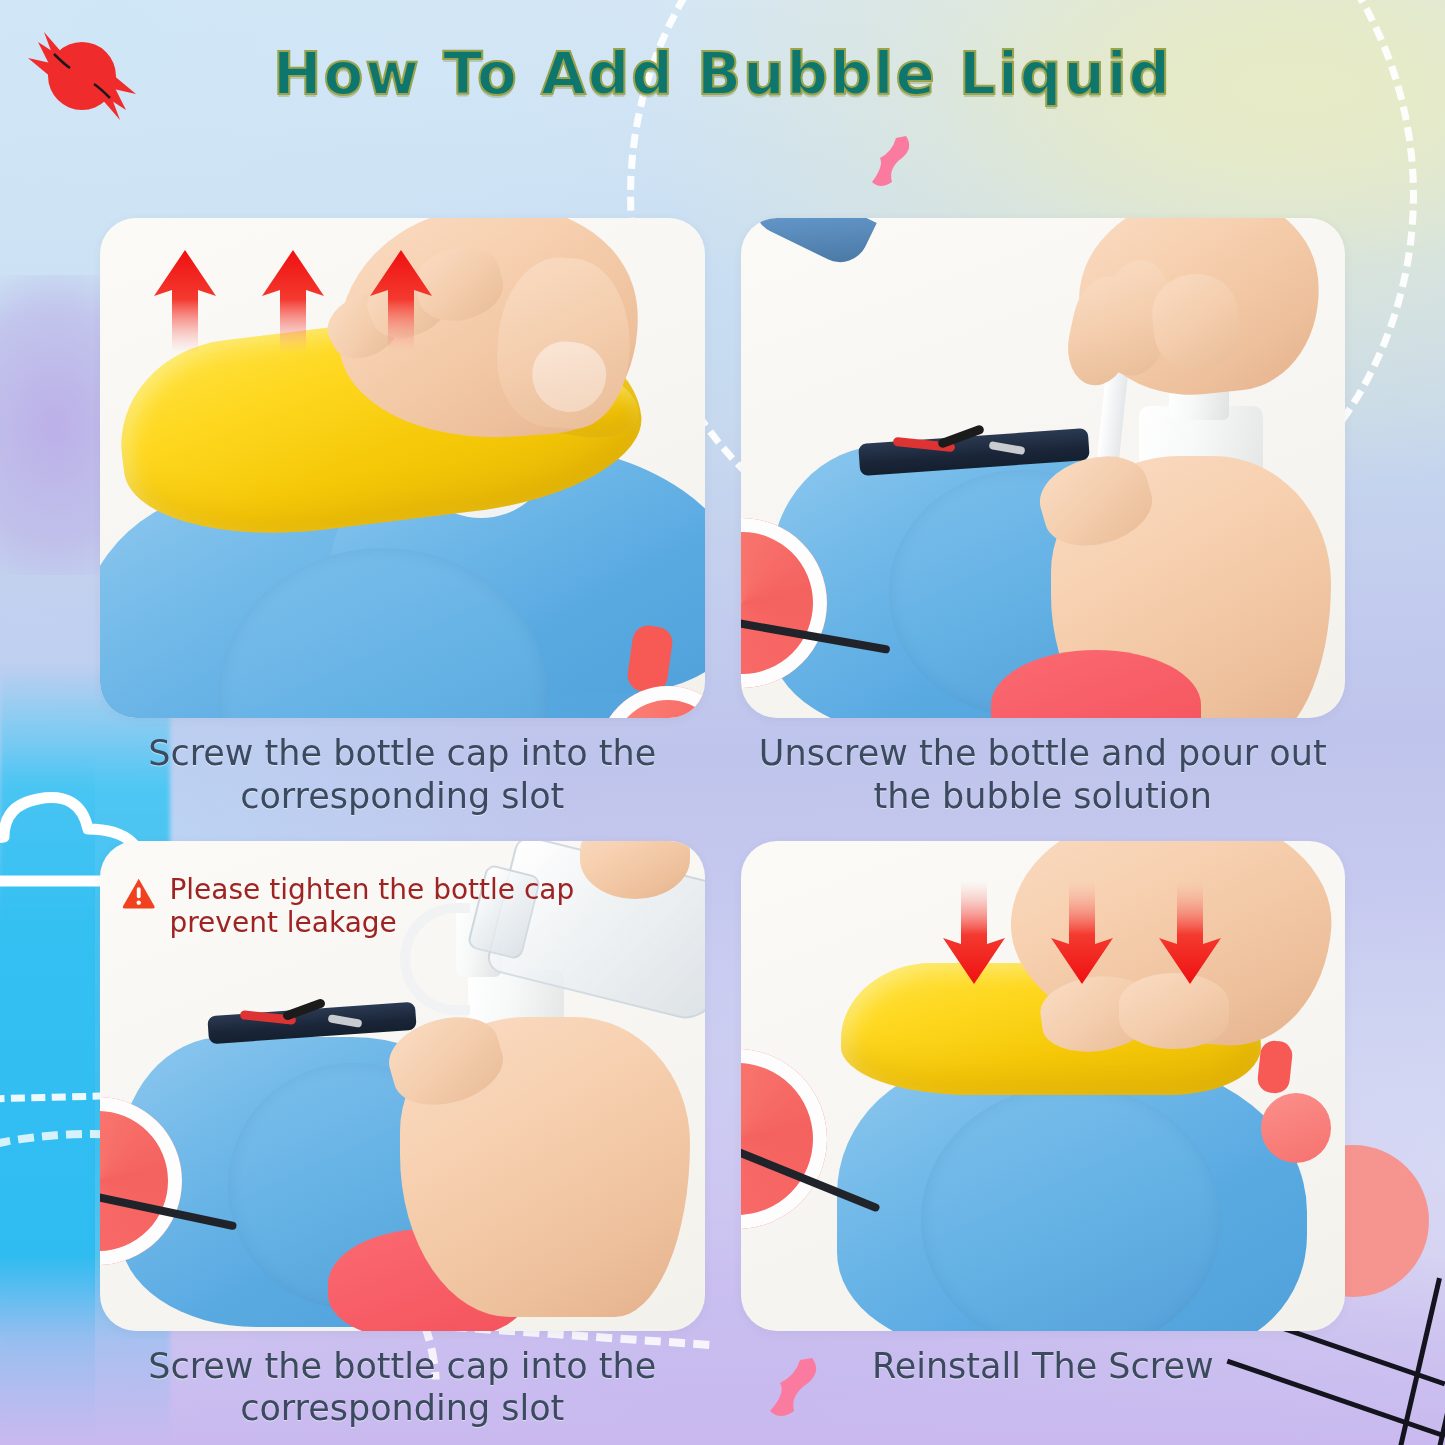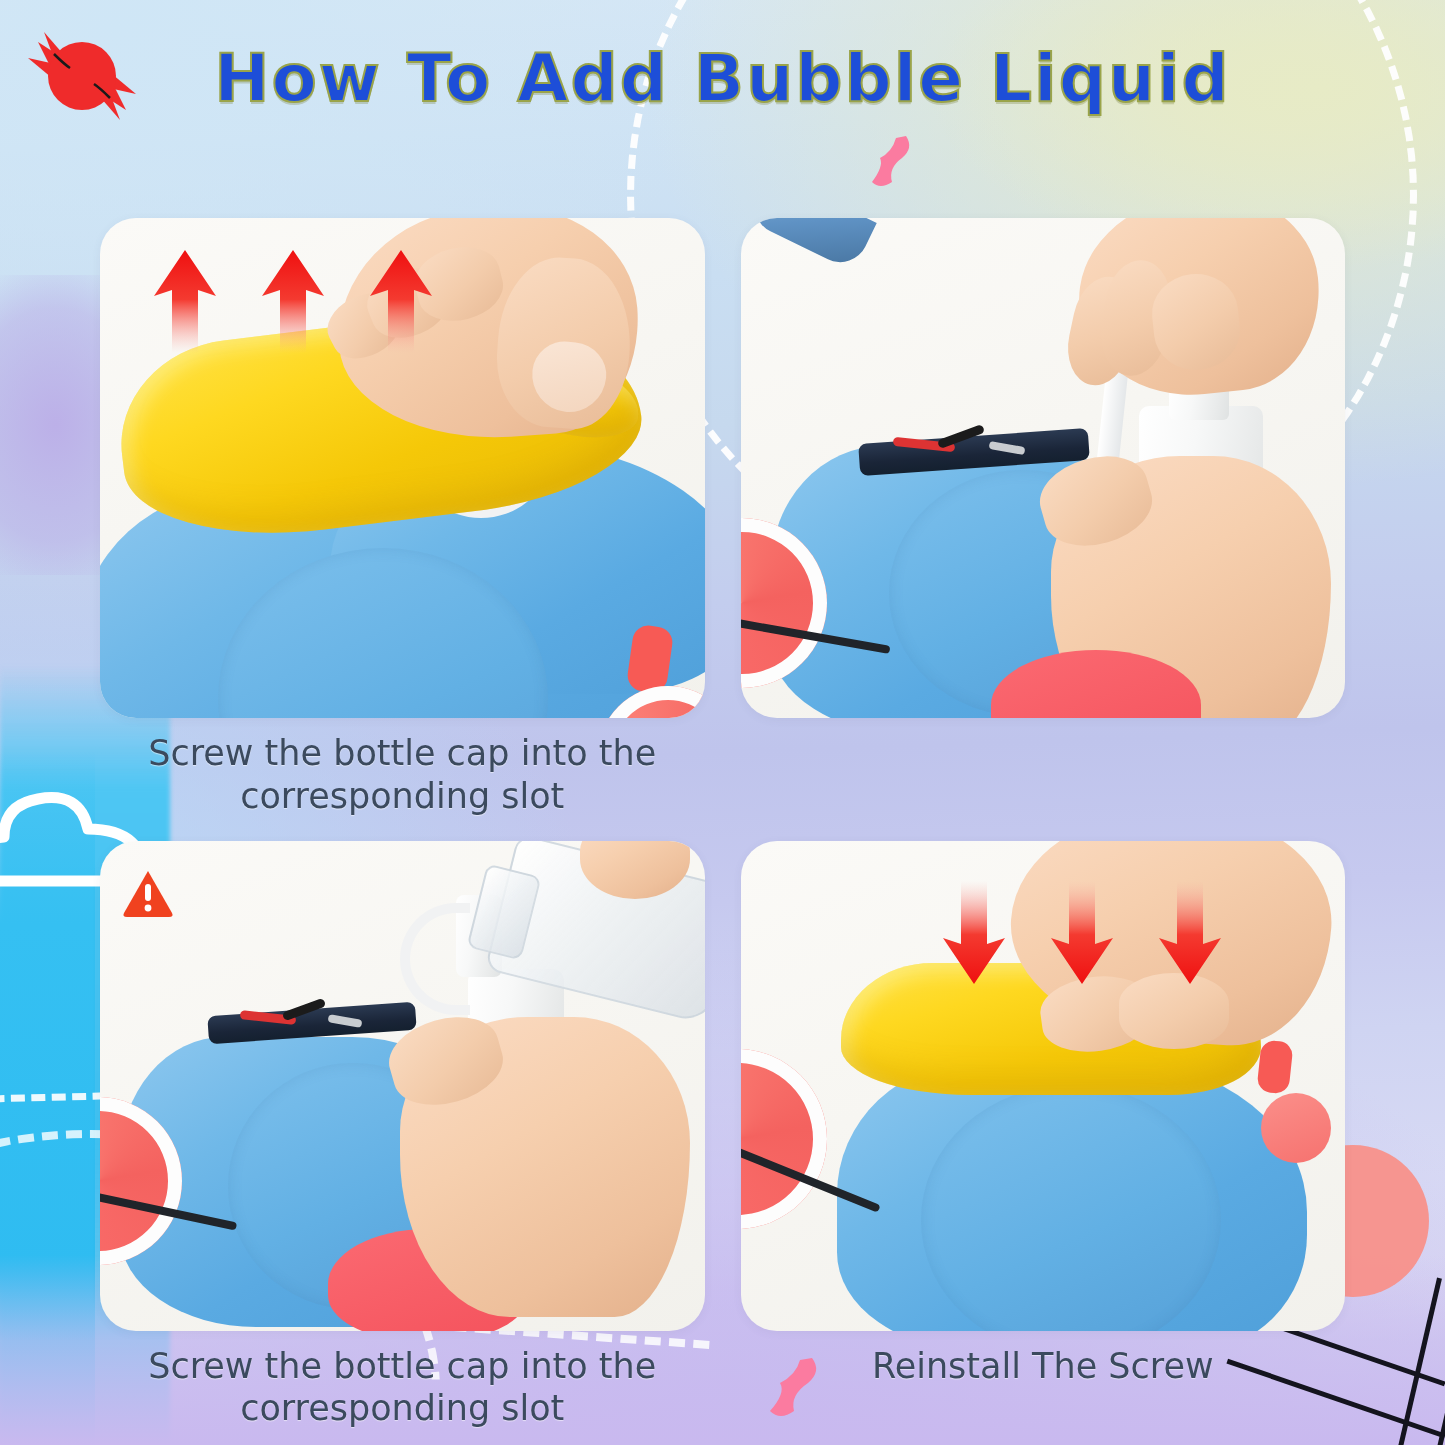--- a/index.html
+++ b/index.html
@@ -101,22 +101,22 @@
   .bl1{ right:-6px; bottom:96px; width:230px; height:5px; transform:rotate(19deg); }
   .bl2{ right:-6px; bottom:44px; width:230px; height:5px; transform:rotate(19deg); }
   .bl3{ right:30px; bottom:-70px; width:5px; height:240px; transform:rotate(13deg); }
   .bl4{ right:-8px; bottom:-80px; width:5px; height:250px; transform:rotate(13deg); }
 
   
   .title{
     position:absolute; left:0; top:40px; width:1445px;
     text-align:center;
     font-family:"DejaVu Sans", sans-serif;
-    font-size:66px; font-weight:700; letter-spacing:2px;
-    color:#1d4ed8;
+    font-size:58px; font-weight:700; letter-spacing:2px;
+    color:#0f766e;
     -webkit-text-stroke:2px #9aa44a;
     text-shadow: 0 3px 0 rgba(120,130,60,.30);
     pointer-events:none;
     white-space:nowrap;
   }
 
   
   .grid{
     position:absolute; left:0; top:218px; width:1445px; height:1227px;
     display:grid; grid-template-columns:1fr 1fr; grid-template-rows:1fr 1fr;
@@ -396,20 +396,21 @@
              border-radius:46% 42% 28% 38%/40% 44% 56% 52%;"></div>
         <div class="finger" style="left:300px; top:240px; width:110px; height:86px; transform:rotate(-16deg);"></div>
 
         <div style="position:absolute; left:250px; top:432px; width:210px; height:110px;
              background:linear-gradient(160deg,#fb6a72,#f4525c); border-radius:50% 50% 40% 40%;"></div>
 
         <div style="position:absolute; left:-10px; top:414px; width:160px; height:8px; background:#20242a;
              border-radius:6px; transform:rotate(10deg);"></div>
       </div>
     </div>
+    <div class="caption">Unscrew the bottle and pour out the bubble solution</div>
   </div>
 
   <div class="cell bottom">
     <div class="card">
       <div class="photo">
 
         <div class="blue-body" style="left:20px; top:196px; width:400px; height:290px;
              border-radius:26% 42% 26% 34%/42% 56% 40% 32%;"></div>
         <div class="blue-panel" style="left:128px; top:222px; width:250px; height:246px;"></div>
         <div class="slot-dark" style="left:108px; top:168px; width:208px; height:28px; transform:rotate(-4deg);"></div>
@@ -439,20 +440,21 @@
         <div class="hand" style="left:480px; top:-22px; width:110px; height:80px;
              border-radius:40% 40% 50% 50%;"></div>
       </div>
 
       <div class="warn">
         <svg width="52" height="48" viewBox="0 0 52 48">
           <path d="M26 2 L50 44 Q52 48 47 48 L5 48 Q0 48 2 44 Z" fill="#f0421f"></path>
           <rect x="23" y="15" width="6" height="17" rx="3" fill="#ffffff"></rect>
           <circle cx="26" cy="39" r="3.4" fill="#ffffff"></circle>
         </svg>
+        <div class="warn-txt">Please tighten the bottle cap prevent leakage</div>
       </div>
     </div>
     <div class="caption">Screw the bottle cap into the corresponding slot</div>
   </div>
 
   <div class="cell bottom">
     <div class="card">
       <div class="photo">
 
         <div class="blue-body" style="left:96px; top:220px; width:470px; height:290px;

